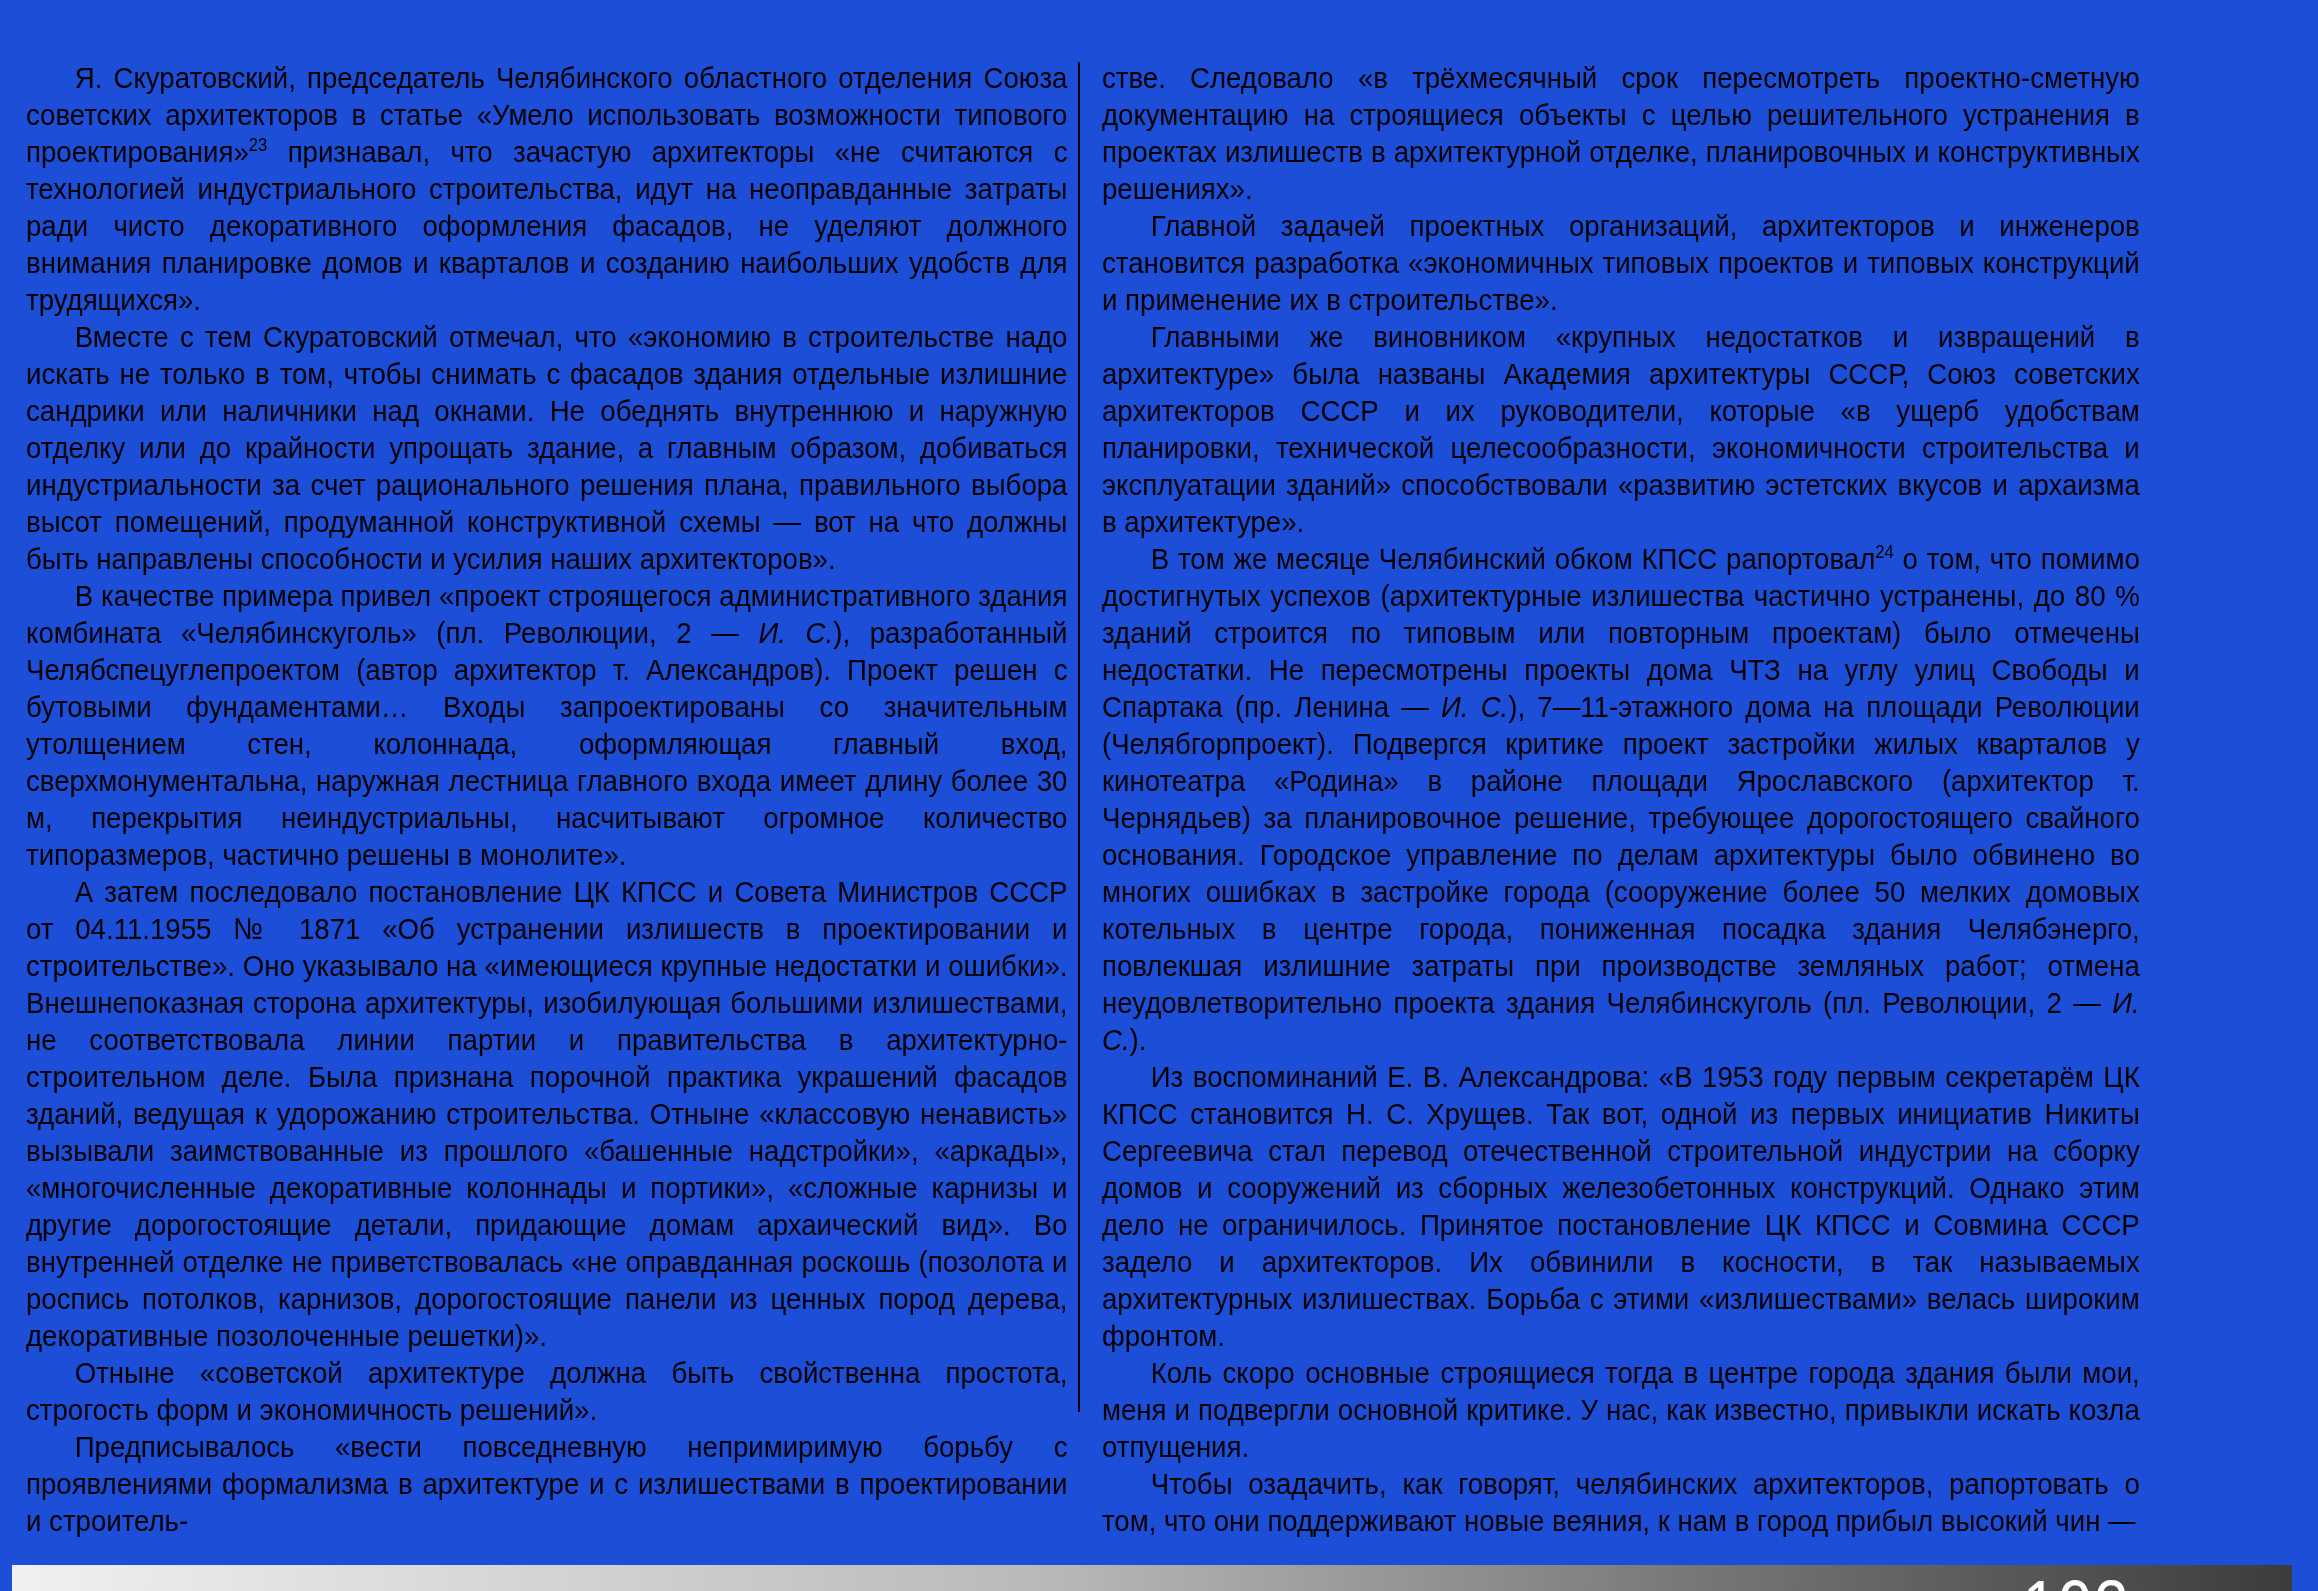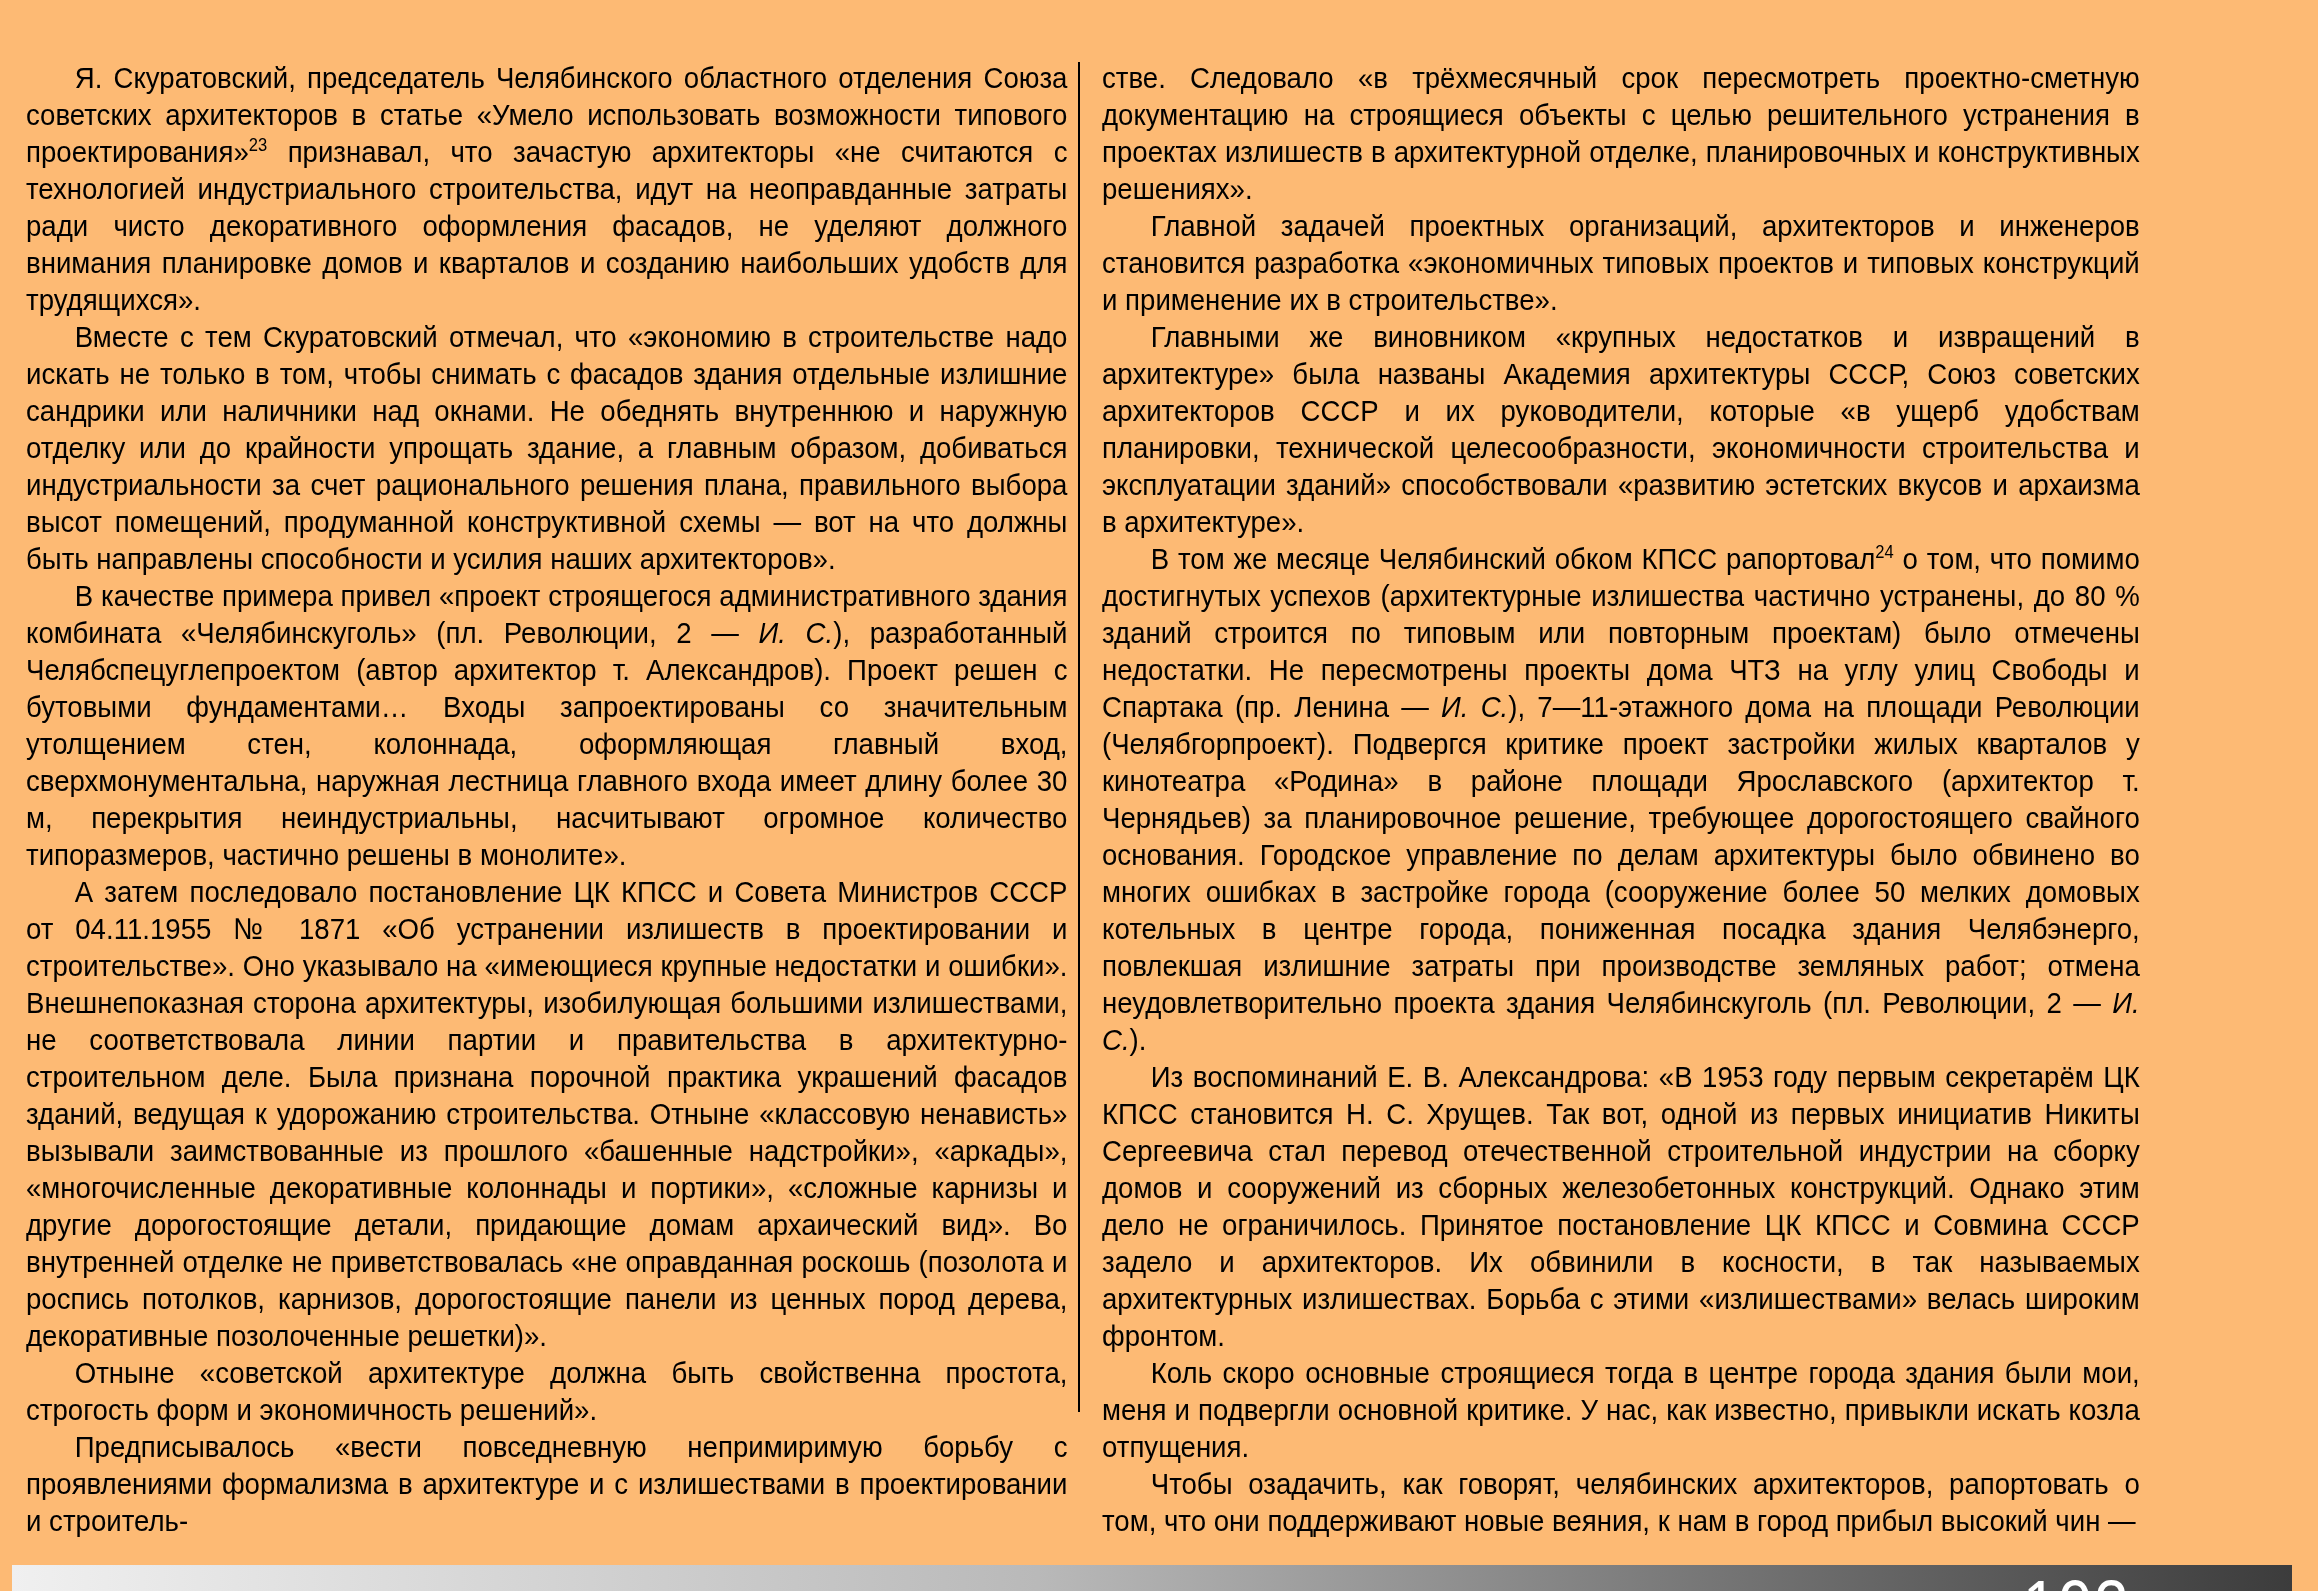--- a/index.html
+++ b/index.html
@@ -4,21 +4,21 @@
 <style>
   html, body {
     margin: 0;
     padding: 0;
     background: #ffffff;
   }
   .page {
     position: relative;
     width: 2319px;
     height: 1592px;
-    background: #fdba74;
+    background: #1d4ed8;
     overflow: hidden;
     font-family: "Liberation Sans", sans-serif;
     color: #000000;
   }
   .column {
     position: absolute;
     top: 59px;
     text-align: justify;
     font-size: 30px;
     line-height: 37px;

